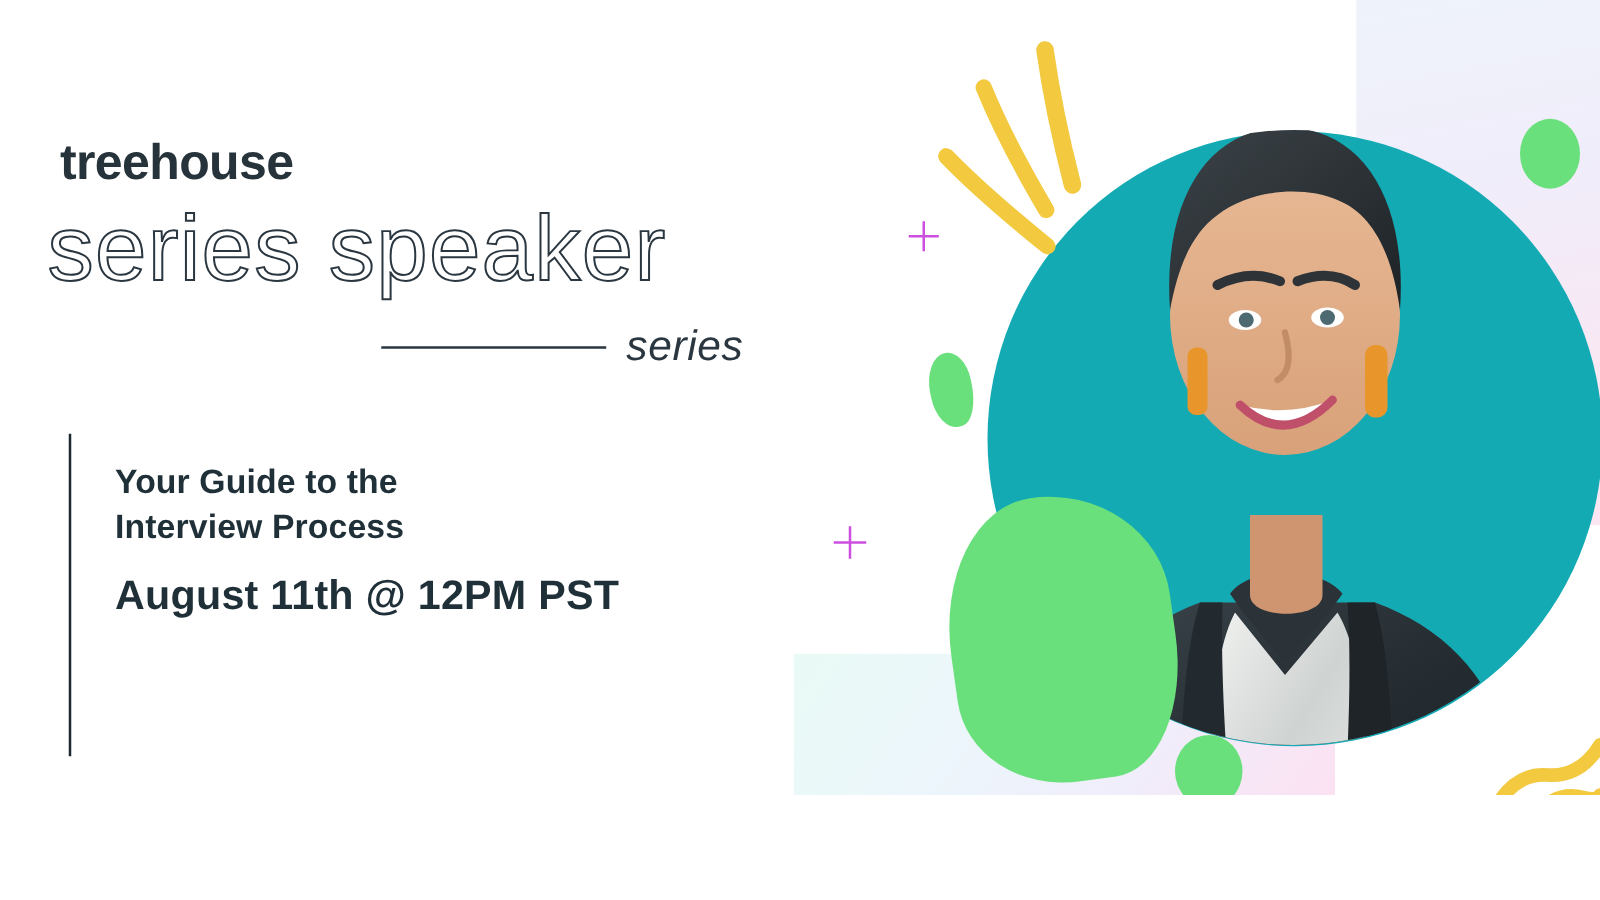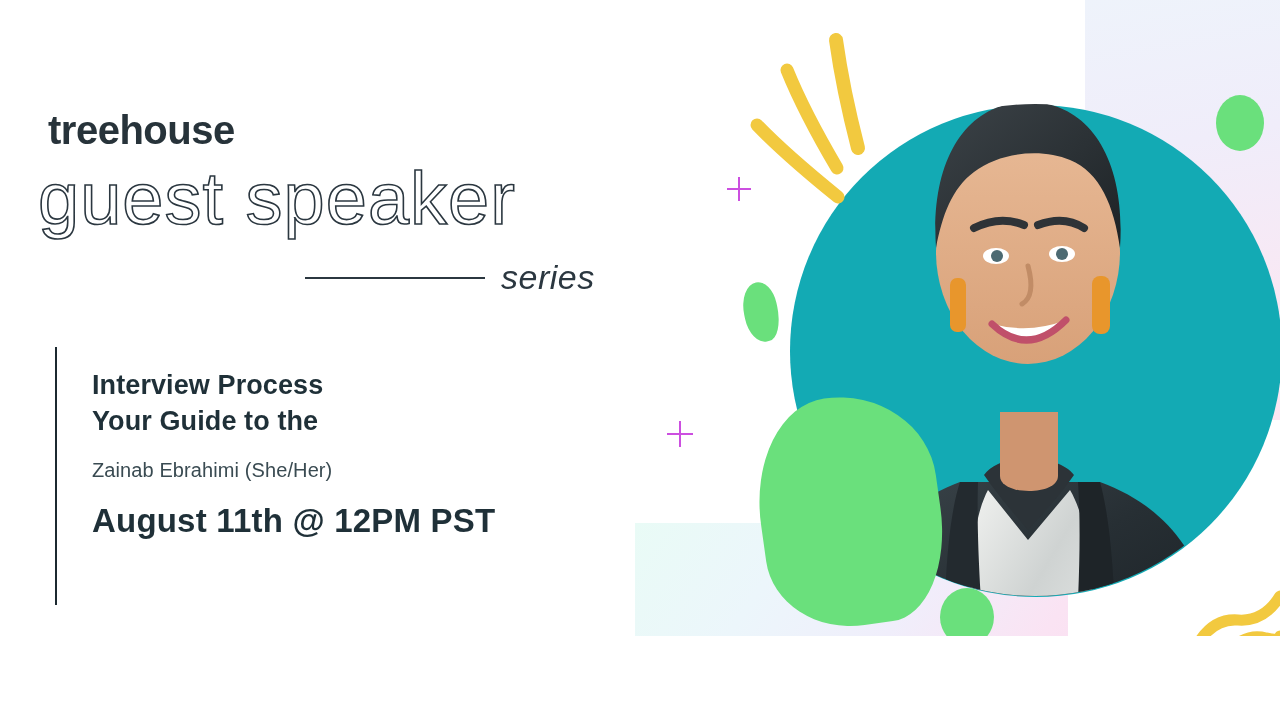--- a/index.html
+++ b/index.html
@@ -166,33 +166,32 @@
       <path d="M757 125 Q786 155 838 197" stroke-width="13"></path>
     </g>
     <g stroke="#f2c93f" stroke-linecap="round" fill="none">
       <path d="M1196 647 Q1212 618 1238 620 Q1264 622 1280 596" stroke-width="11"></path>
       <path d="M1224 656 Q1244 632 1266 638 Q1280 641 1280 636" stroke-width="11"></path>
     </g>
   </svg>
 
   <div class="brand">treehouse</div>
 
-  <div class="outline-title">guest speaker</div>
+  <div class="outline-title">series speaker</div>
 
   <div class="series-row">
     <div class="series-rule"></div>
     <div class="series-word">series</div>
   </div>
 
   <div class="infobar"></div>
 
   <div class="info">
     <div class="heading">
+      <div>Your Guide to the</div>
       <div>Interview Process</div>
-      <div>Your Guide to the</div>
     </div>
     <div class="sub">
-      <div>Zainab Ebrahimi (She/Her)</div>
     </div>
     <div class="when">August 11th @ 12PM PST</div>
   </div>
 
 </div>
 
 </body></html>

